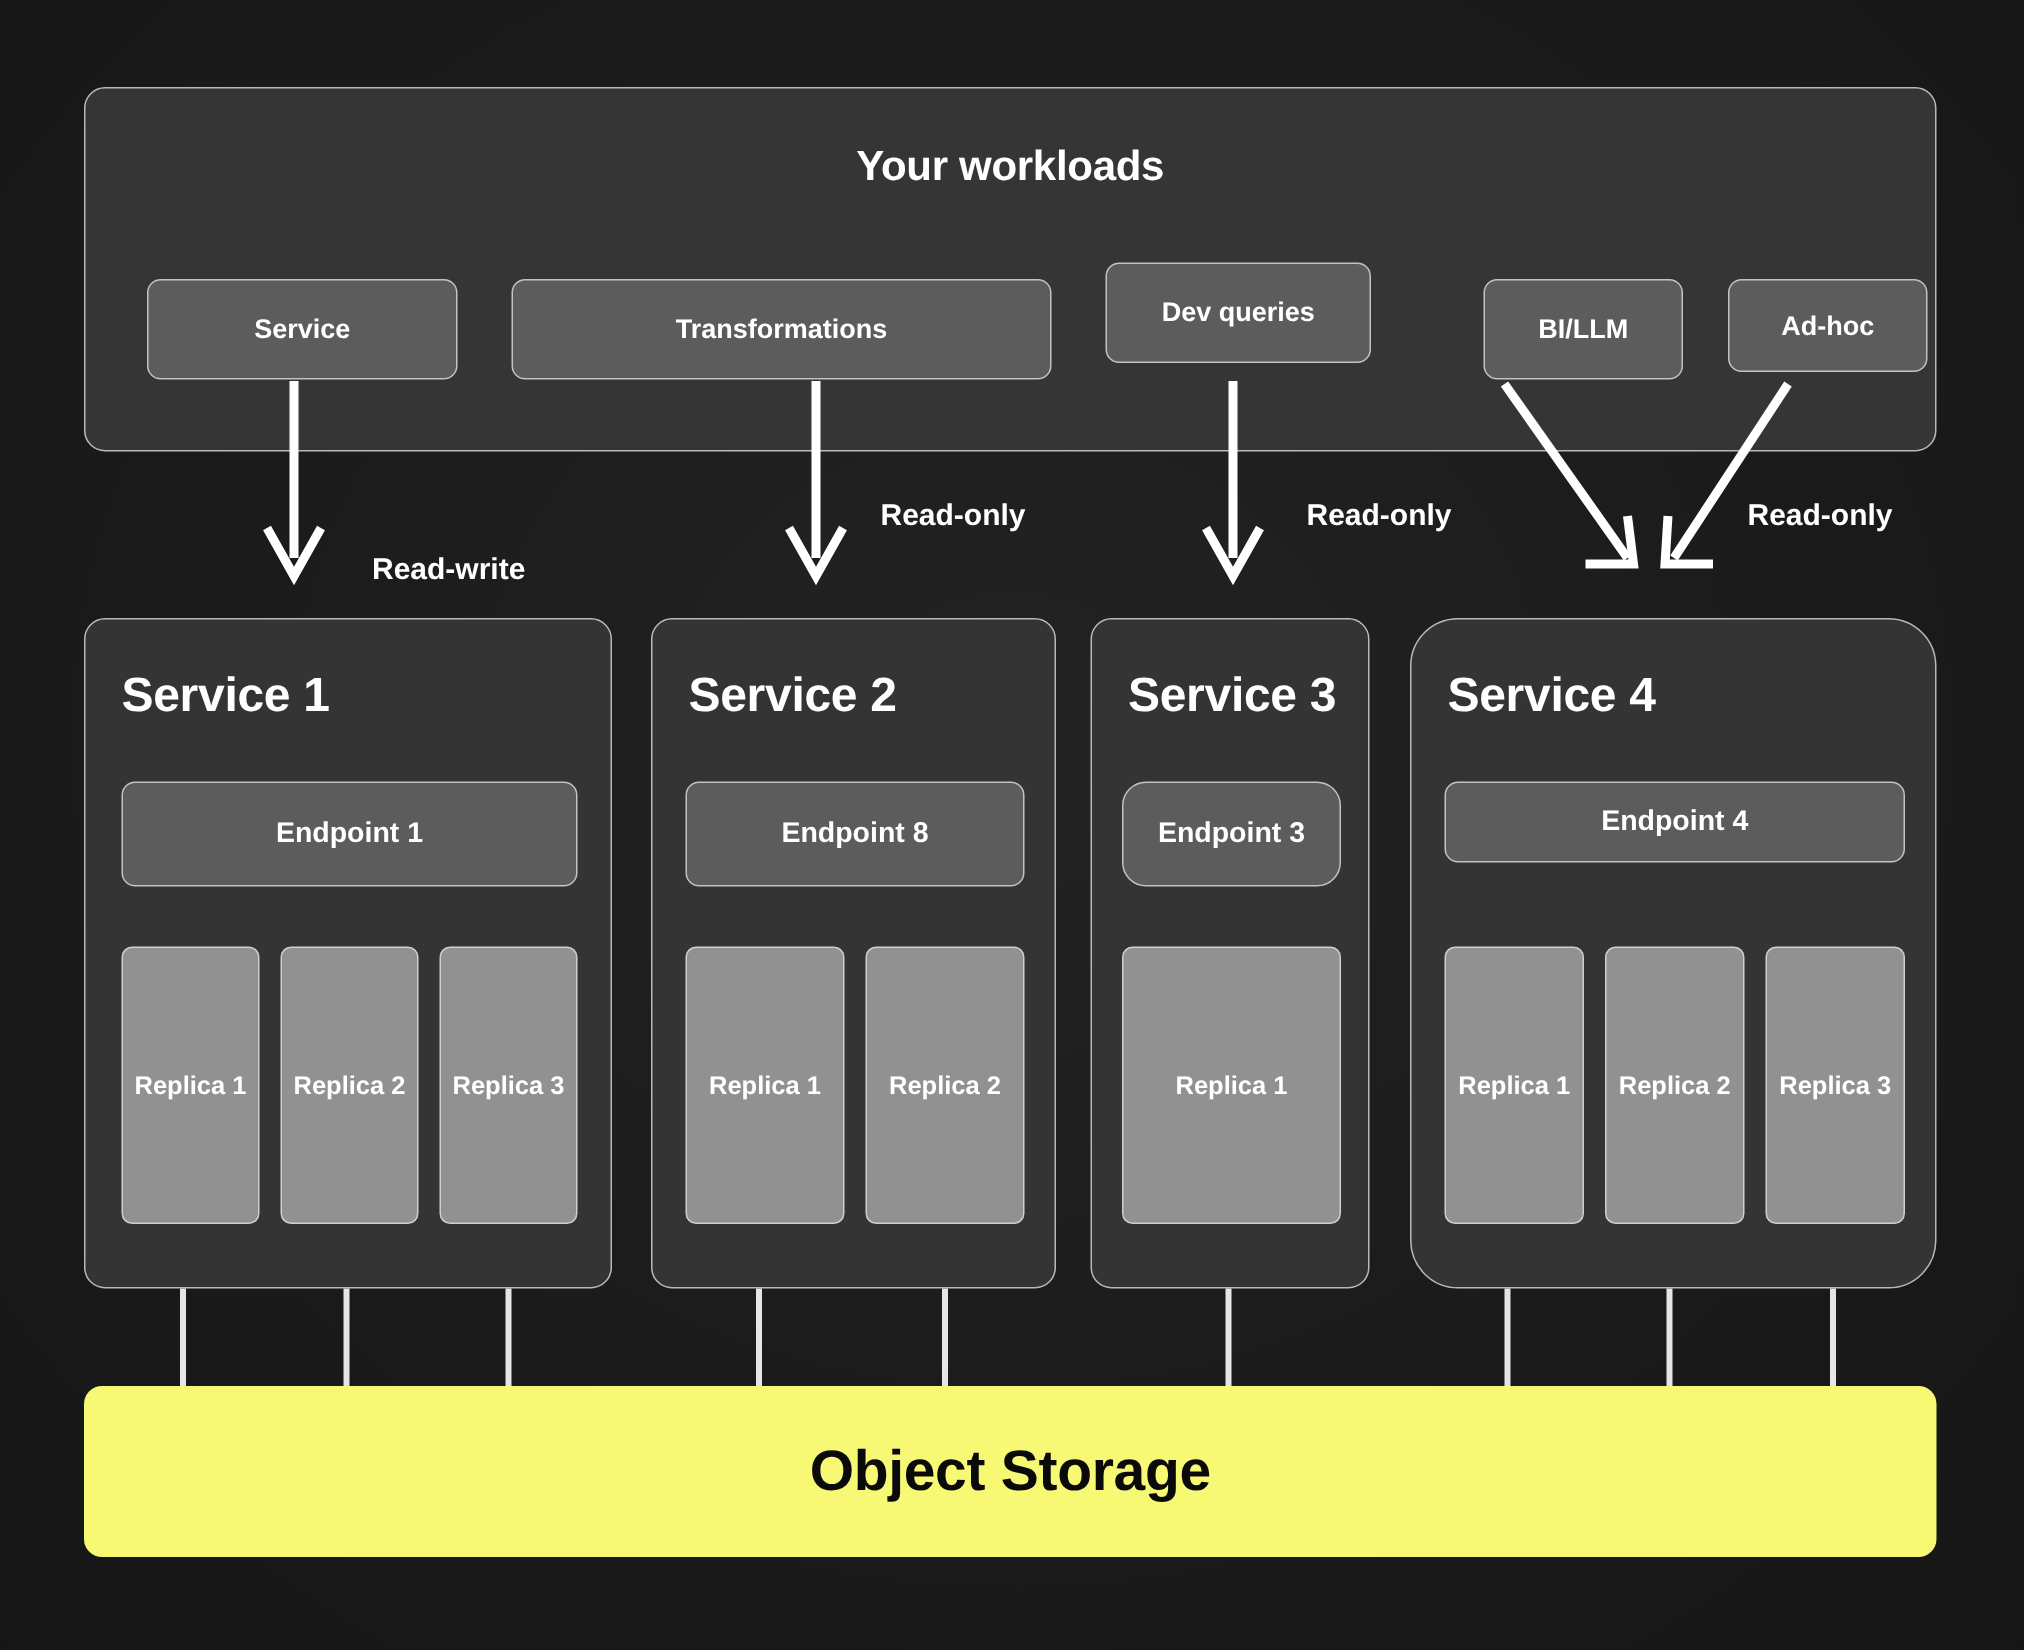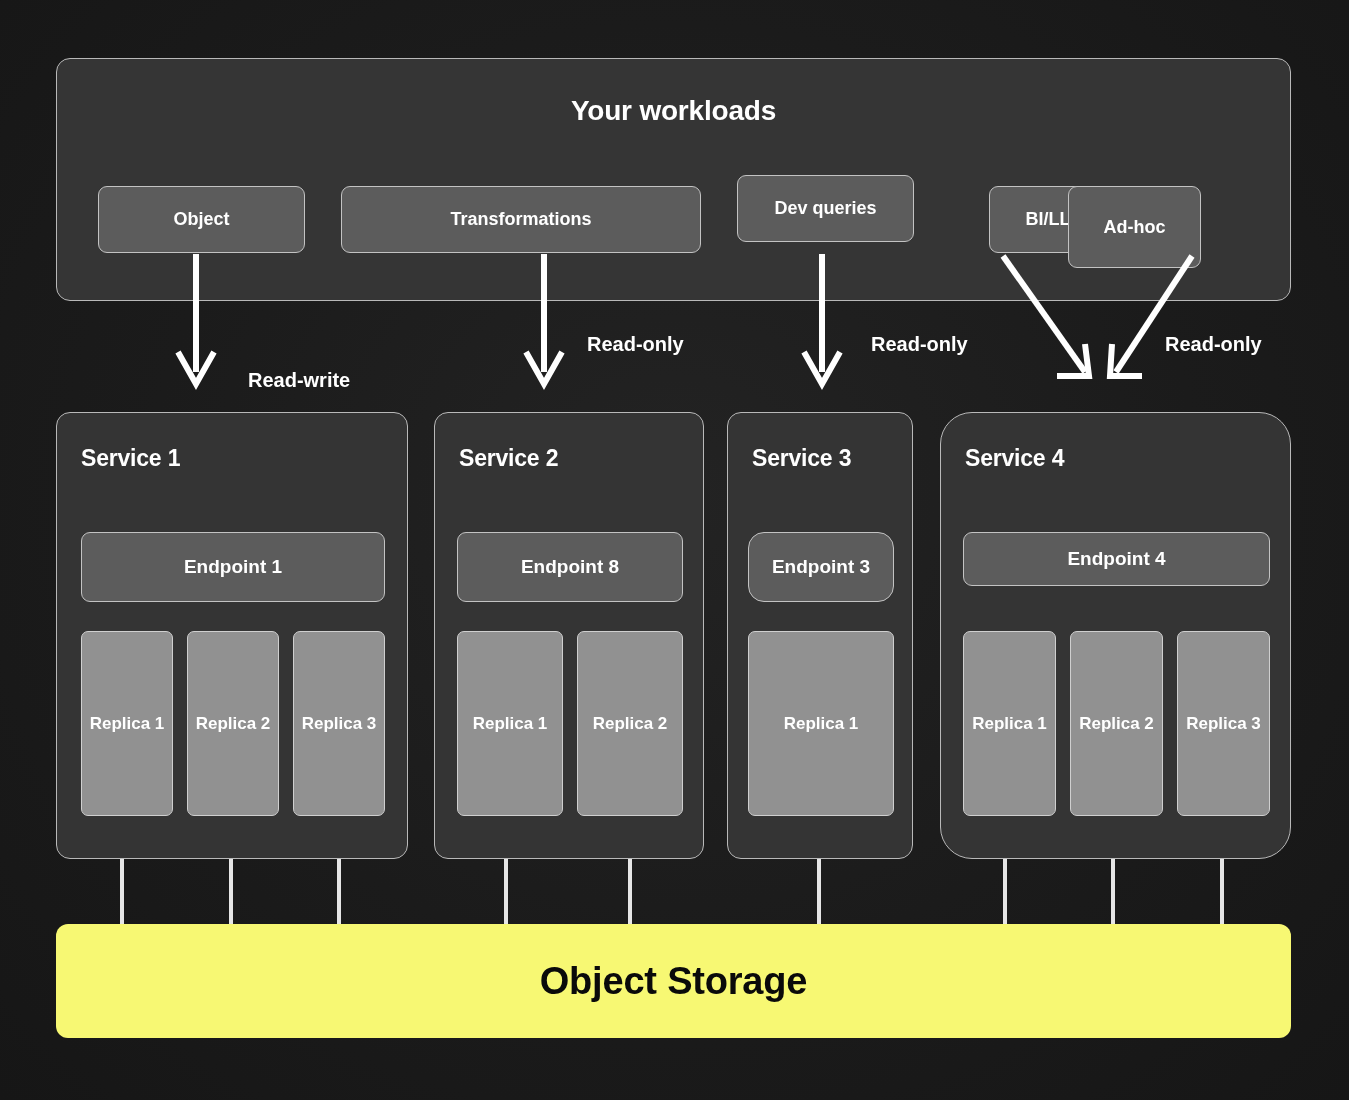--- a/index.html
+++ b/index.html
@@ -83,37 +83,36 @@
     box-sizing: border-box;
     background: #343434;
     border: 1px solid #b9b9b9;
     border-radius: 14px;
   }
   .service-title {
     position: absolute;
     left: 24px;
     top: 32px;
     color: #ffffff;
-    font-size: 23px;
+    font-size: 32px;
     font-weight: bold;
     letter-spacing: -0.2px;
   }
   .endpoint-box {
     position: absolute;
     box-sizing: border-box;
     background: #5c5c5c;
     border: 1px solid #c3c3c3;
     border-radius: 9px;
     color: #ffffff;
     font-size: 19px;
     font-weight: bold;
     display: flex;
     align-items: center;
     justify-content: center;
-    margin-top: 11px;
   }
   .replica-row {
     position: absolute;
     display: flex;
   }
   .replica-box {
     box-sizing: border-box;
     background: #919191;
     border: 1px solid #cfcfcf;
     border-radius: 7px;
@@ -153,25 +152,25 @@
   }
 </style>
 </head>
 <body>
 
 <div id="stage">
 
   <div class="workloads-panel">
     <div class="workloads-title">Your workloads</div>
     <div id="workload-boxes">
-        <div class="wl-box" style="left: 41px; top: 127px; width: 207px; height: 67px;">Object</div>
+        <div class="wl-box" style="left: 41px; top: 127px; width: 207px; height: 67px;">Service</div>
         <div class="wl-box" style="left: 284px; top: 127px; width: 360px; height: 67px;">Transformations</div>
         <div class="wl-box" style="left: 680px; top: 116px; width: 177px; height: 67px;">Dev queries</div>
         <div class="wl-box" style="left: 932px; top: 127px; width: 133px; height: 67px;">BI/LLM</div>
-        <div class="wl-box" style="left: 1011px; top: 127px; width: 133px; height: 82px;">Ad-hoc</div>
+        <div class="wl-box" style="left: 1095px; top: 127px; width: 133px; height: 62px;">Ad-hoc</div>
       </div>
   </div>
 
   <div id="flow-labels">
       <div class="arrow-label" style="left: 248px; top: 333px; margin-top: 36px;">Read-write</div>
       <div class="arrow-label" style="left: 587px; top: 333px;">Read-only</div>
       <div class="arrow-label" style="left: 871px; top: 333px;">Read-only</div>
       <div class="arrow-label" style="left: 1165px; top: 333px;">Read-only</div>
     </div>
 

